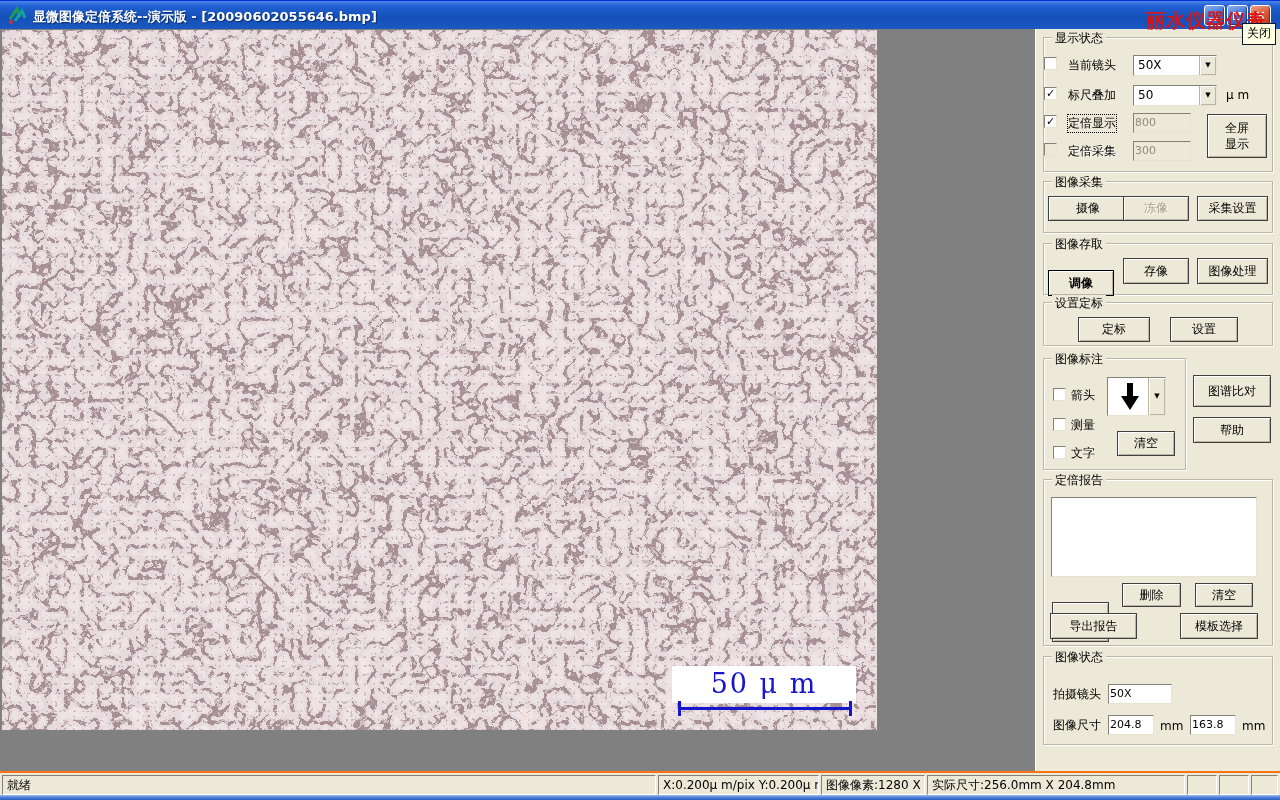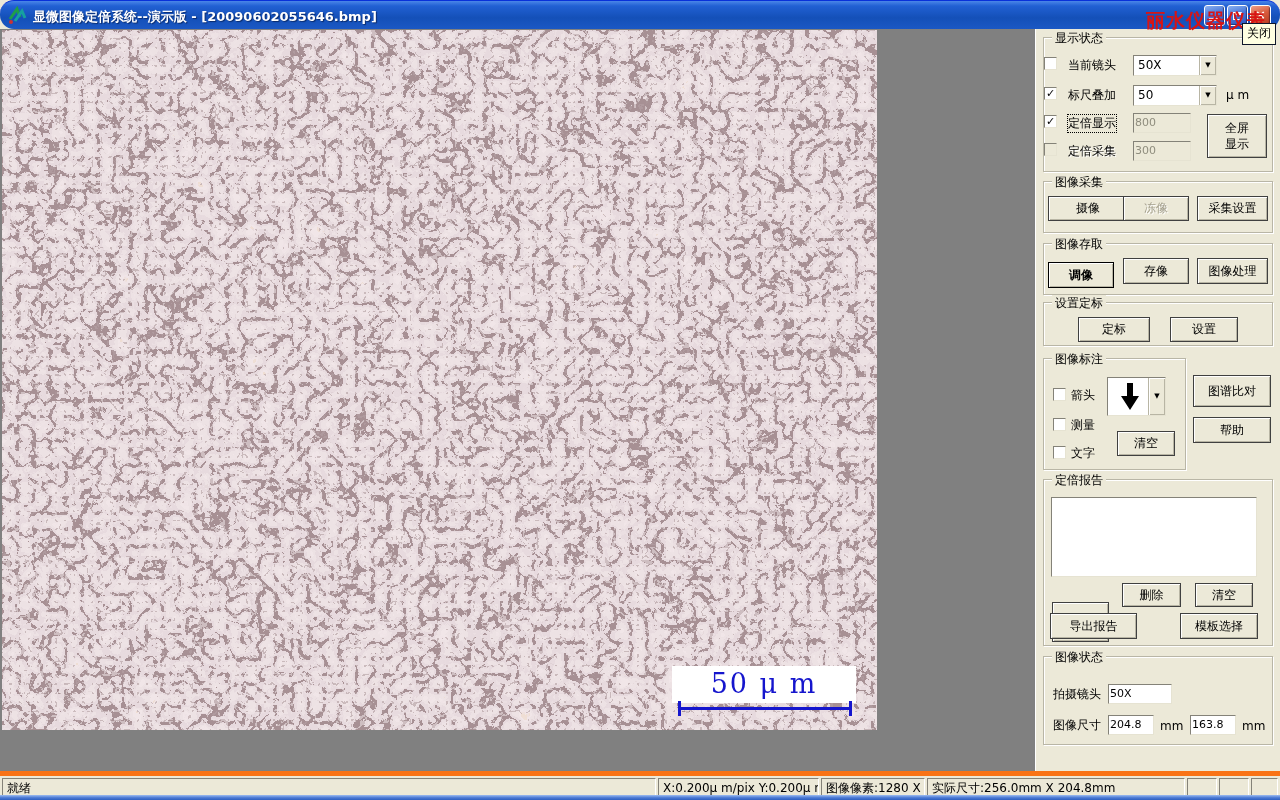--- a/index.html
+++ b/index.html
@@ -4,21 +4,21 @@
 <style>
   * { margin:0; padding:0; box-sizing:border-box; }
   html,body { width:1280px; height:800px; }
   body { font-family:"DejaVu Sans","Liberation Sans",sans-serif; font-size:12px; color:#000; }
   .win { position:relative; width:1280px; height:800px; background:#ECE9D8; overflow:hidden; }
   .abs { position:absolute; }
 
   
   .titlebar { left:0; top:0; width:1280px; height:29px;
     background:linear-gradient(180deg,#4A86E8 0%,#2160D3 18%,#1450B8 60%,#1B58C4 100%);
-    border-top:1px solid #0831D9;border-radius:14px; }
+    border-top:1px solid #0831D9; }
   .title-text { left:33px; top:7px; color:#fff; font-weight:bold; font-size:13px;
     text-shadow:1px 1px 1px #0a2a6a; white-space:nowrap; }
   .tbtn { top:4px; width:21px; height:21px; border:1px solid #fff; border-radius:3px;
     background:linear-gradient(160deg,#8BB0F0 0%,#4A78D8 45%,#2C57BC 100%);
     color:#fff; text-align:center; line-height:18px; font-size:13px; font-weight:bold;
     box-shadow:inset -1px -1px 1px rgba(0,0,30,.45); cursor:default; }
   .tbtn.close-b { background:linear-gradient(160deg,#F0A088 0%,#D85B3C 45%,#B83A20 100%); }
   .glyph-min { position:absolute; left:4px; bottom:4px; width:9px; height:3px; background:#fff; }
   .glyph-rest { position:absolute; left:5px; top:6px; width:9px; height:8px; border:1px solid #fff; border-top:3px solid #fff; background:transparent; }
   .watermark { left:1146px; top:8px; z-index:6; color:#D81414; font-weight:bold; font-size:19px;
@@ -64,21 +64,21 @@
   .combo { display:flex; }
   .combo .cfield { flex:1; background:#fff; font-size:12px; line-height:18px; padding-left:4px; }
   .combo .cbtn { width:17px; background:#ECE9D8; border-left:1px solid #B8B5A4;
     box-shadow:inset 1px 1px 0 #fff, inset -1px -1px 0 #B8B5A4; text-align:center;
     font-size:7px; line-height:18px; color:#000; }
   .combo-wrap { border:1px solid; border-color:#848278 #E6E3D2 #E6E3D2 #848278; }
   .listbox { background:#fff; border:1px solid; border-color:#848278 #E6E3D2 #E6E3D2 #848278; }
 
   
   .statusbar { left:0; top:771px; width:1280px; height:24px; background:#ECE9D8;
-    border-top:5px solid #f97316; }
+    border-top:2px solid #f97316; }
   .spanel { position:absolute; top:2px; height:20px; border:1px solid;
     border-color:#848278 #fff #fff #848278; font-size:12px; line-height:18px;
     padding-left:4px; white-space:nowrap; overflow:hidden; }
   .bluestrip { left:0; top:795px; width:1280px; height:5px;
     background:linear-gradient(180deg,#9DBCF0 0%,#4A79D4 55%,#2E5FC0 100%); }
   .unit { font-size:12px; white-space:nowrap; }
 </style>
 </head>
 <body>
 
@@ -173,21 +173,21 @@
   <div class="abs group" style="left:1043px;top:181px;width:230px;height:52px">
     <span class="glabel">图像采集</span>
   </div>
   <div class="abs btn" style="left:1048px;top:196px;width:80px;height:25px">摄像</div>
   <div class="abs btn disabled-b" style="left:1123px;top:196px;width:66px;height:25px">冻像</div>
   <div class="abs btn" style="left:1197px;top:196px;width:71px;height:25px">采集设置</div>
 
   <div class="abs group" style="left:1043px;top:243px;width:230px;height:52px">
     <span class="glabel">图像存取</span>
   </div>
-  <div class="abs btn default-b" style="left:1048px;top:262px;width:66px;height:26px">调像</div>
+  <div class="abs btn default-b" style="left:1048px;top:270px;width:66px;height:26px">调像</div>
   <div class="abs btn" style="left:1123px;top:258px;width:66px;height:26px">存像</div>
   <div class="abs btn" style="left:1197px;top:258px;width:71px;height:26px">图像处理</div>
 
   <div class="abs group" style="left:1043px;top:302px;width:230px;height:44px">
     <span class="glabel">设置定标</span>
   </div>
   <div class="abs btn" style="left:1078px;top:317px;width:72px;height:25px">定标</div>
   <div class="abs btn" style="left:1170px;top:317px;width:68px;height:25px">设置</div>
 
   <div class="abs group" style="left:1043px;top:358px;width:143px;height:112px">

